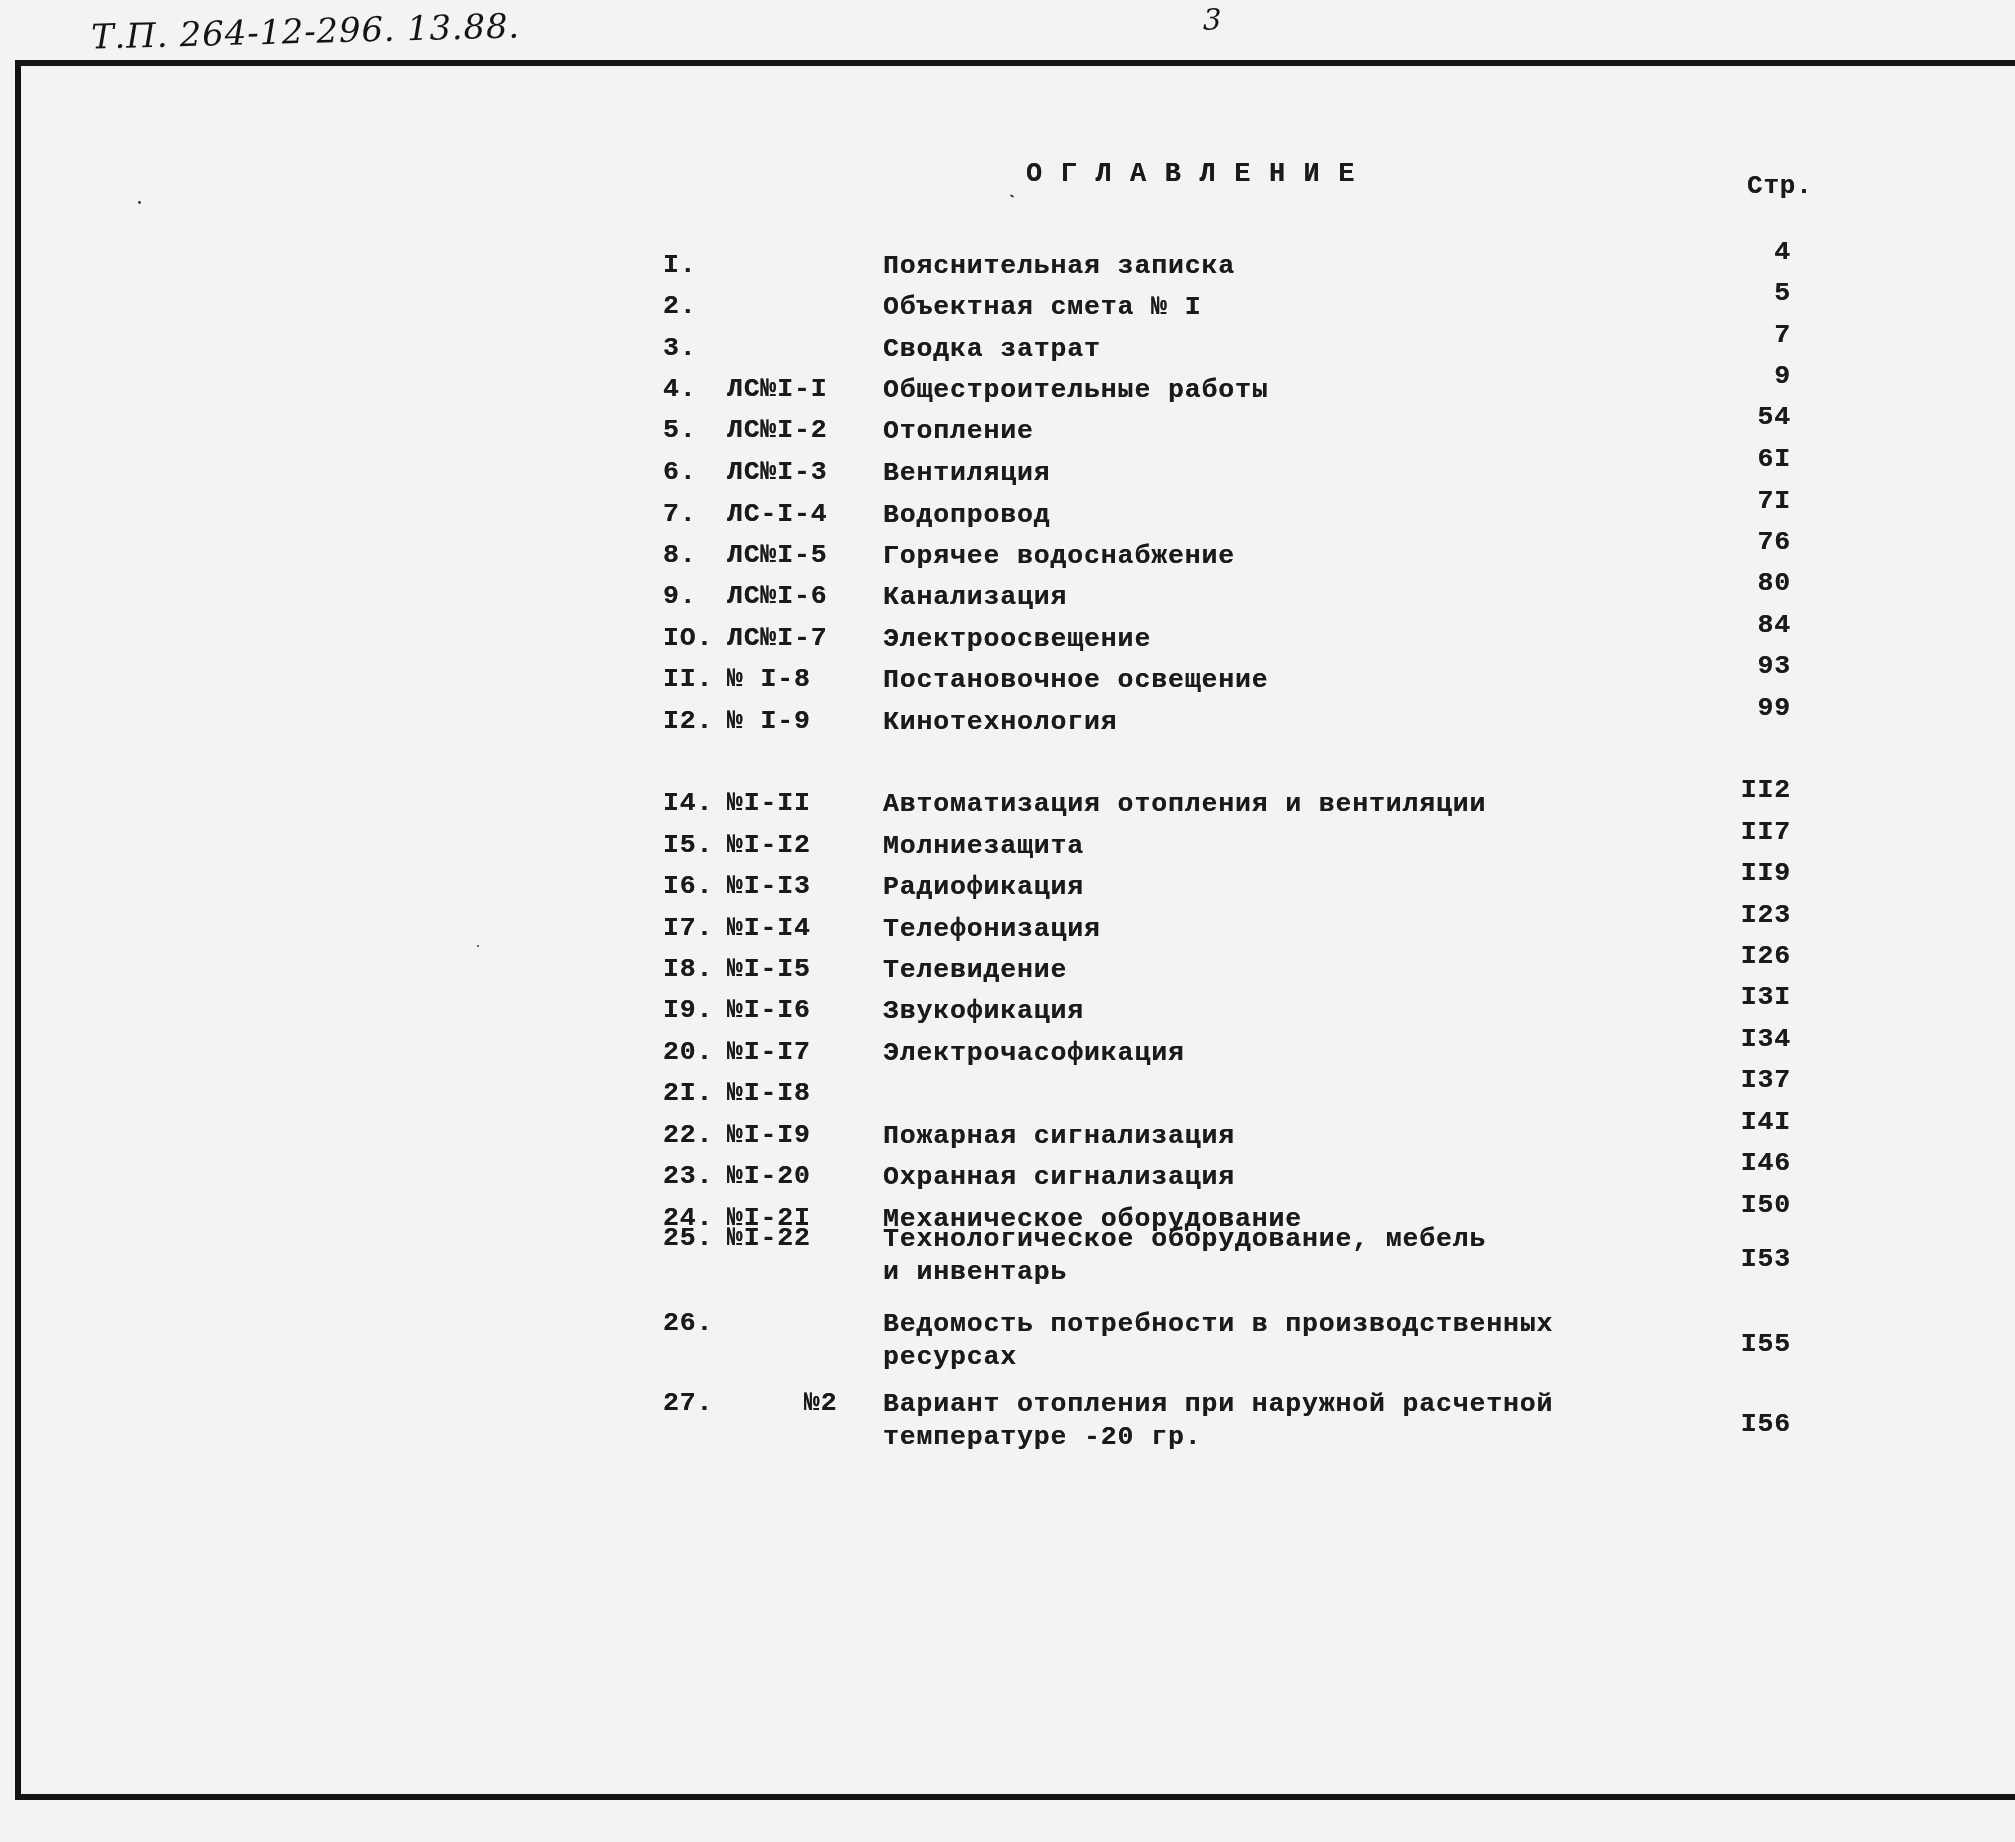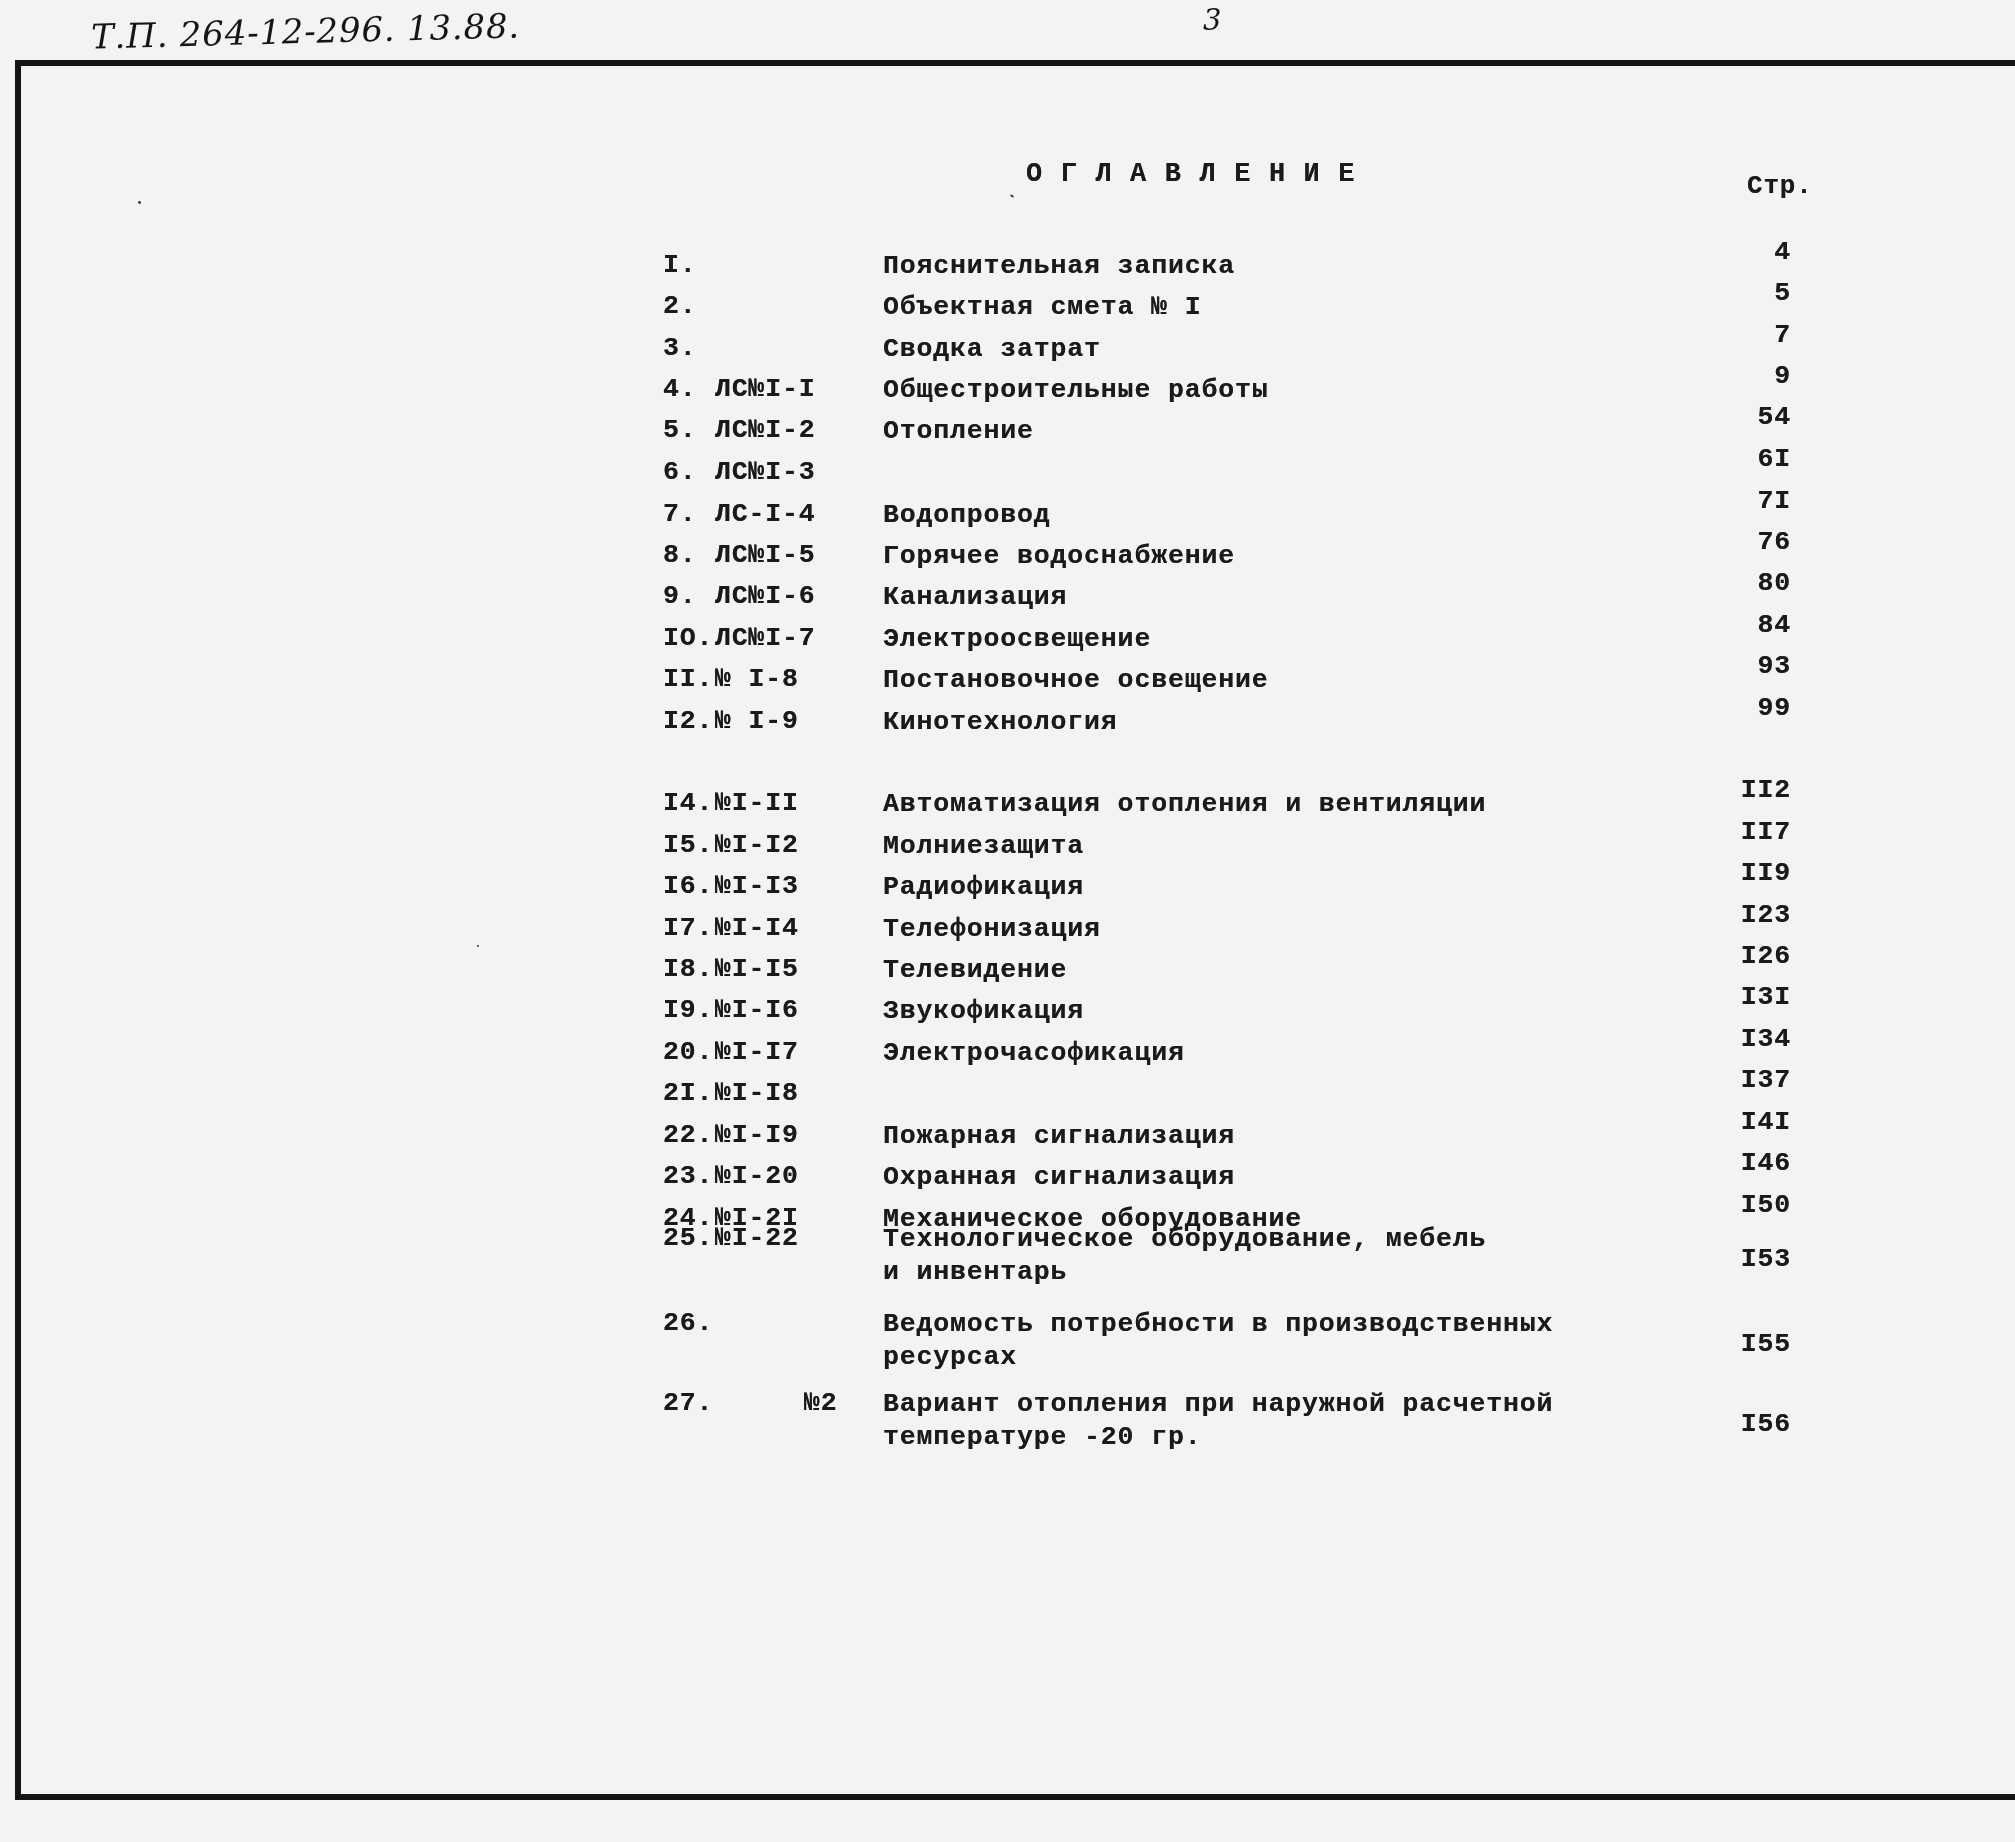--- a/index.html
+++ b/index.html
@@ -52,21 +52,21 @@
   #toc-rows{position:absolute;left:0;top:0;width:2537px;height:1843px;}
   .toc-row{position:absolute;left:663px;width:1269px;height:36px;}
   .toc-row span{
     position:absolute;top:0;
     font-family:"Liberation Mono","DejaVu Sans Mono",monospace;
     font-weight:700;font-size:26.6px;letter-spacing:0.8px;
     color:#1a1a1a;text-shadow:0 0 0.4px rgba(10,10,10,.65);
     white-space:pre;
   }
   .toc-row .num{left:0;}
-  .toc-row .code{left:52px;}
+  .toc-row .code{left:64px;}
   .toc-row .title{left:220px;width:854px;white-space:pre-line;line-height:33px;}
   .toc-row .page{left:999px;width:129px;text-align:right;top:-13px;}
   .toc-row.multiline .page{top:21px;}
   .toc-row.code-indent .code{left:141px;}
 
   
   .speck{position:absolute;background:#3a3a3a;border-radius:50%;}
   .speck.s1{left:138px;top:201px;width:2.8px;height:2.8px;}
   .speck.s2{left:1010px;top:195px;width:4px;height:2.4px;transform:rotate(35deg);border-radius:40%;}
   .speck.s3{left:477px;top:945px;width:2.4px;height:2.4px;}
@@ -110,20 +110,21 @@
       </div>
       <div class="toc-row" style="top: 415px;">
         <span class="num">5.</span>
         <span class="code">ЛС№I-2</span>
         <span class="title">Отопление</span>
         <span class="page">54</span>
       </div>
       <div class="toc-row" style="top: 457px;">
         <span class="num">6.</span>
         <span class="code">ЛС№I-3</span>
+        <span class="title">Вентиляция</span>
         <span class="page">6I</span>
       </div>
       <div class="toc-row" style="top: 499px;">
         <span class="num">7.</span>
         <span class="code">ЛС-I-4</span>
         <span class="title">Водопровод</span>
         <span class="page">7I</span>
       </div>
       <div class="toc-row" style="top: 540px;">
         <span class="num">8.</span>

